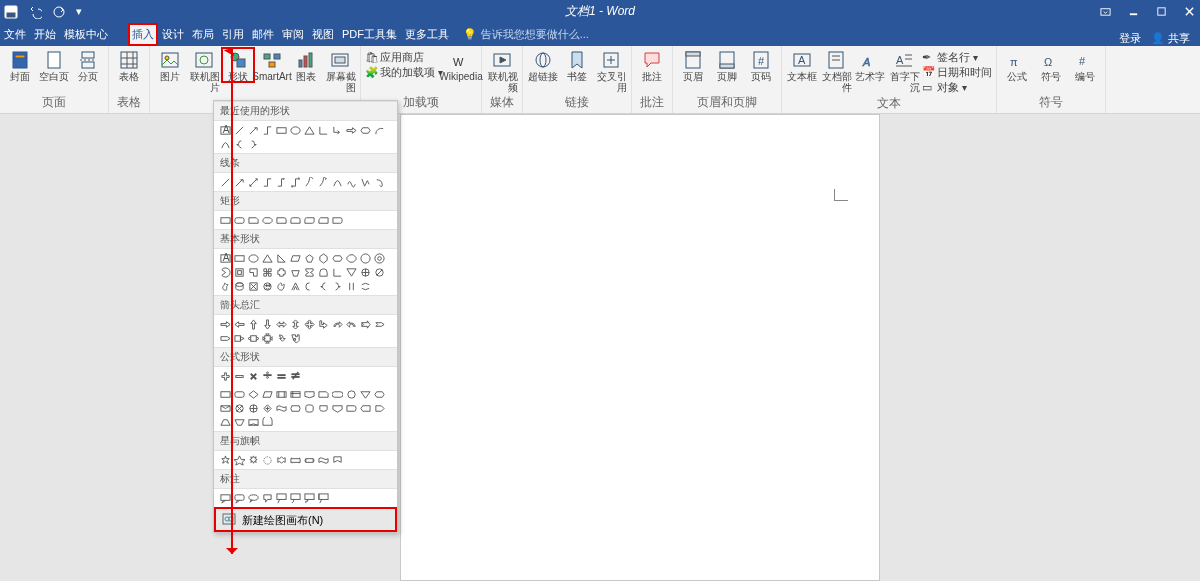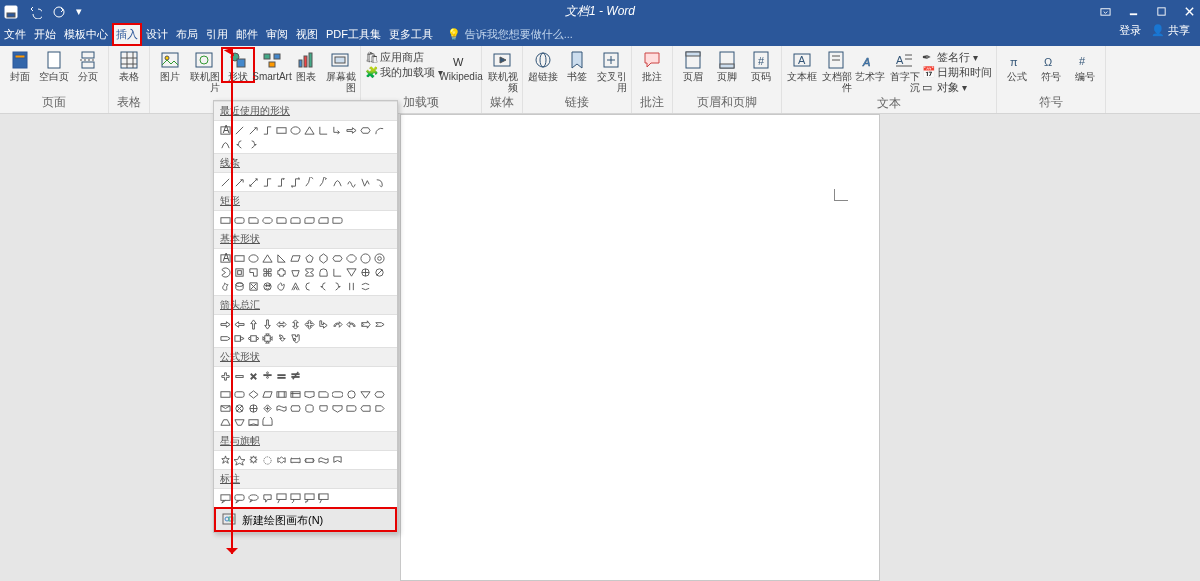--- a/index.html
+++ b/index.html
@@ -7,38 +7,38 @@
 .titlebar{height:23px;background:#2b579a;color:#fff;display:flex;align-items:center;padding:0 4px;}
 .titlebar-left{display:flex;align-items:center;gap:10px;}
 .tb-icon{width:14px;height:14px;display:inline-flex;align-items:center;justify-content:center;}
 .title-center{position:absolute;left:50%;transform:translateX(-50%);font-size:12px;font-style:italic;}
 .titlebar-right{margin-left:auto;display:flex;gap:14px;align-items:center;}
 .win-btn{width:14px;height:14px;display:flex;align-items:center;justify-content:center;}
 .win-btn svg{width:11px;height:11px;}
 .tabs{height:23px;background:#2b579a;display:flex;align-items:stretch;color:#fff;font-size:12px;}
 .tab{padding:0 4px;display:flex;align-items:center;cursor:pointer;}
 .tab.active{background:#f3f3f3;color:#2b579a;}
-.tab.hi{outline:2px solid #e60000;outline-offset:-2px;}
+.tab.hi{outline:2px solid #e60000;outline-offset:-2px;margin-left:16px;}
 .tellme{margin-left:10px;display:flex;align-items:center;gap:4px;color:#c0d4ec;font-size:11px;}
-.tabs-right{margin-left:auto;display:flex;align-items:flex-start;gap:10px;padding-right:10px;}
+.tabs-right{margin-left:auto;display:flex;align-items:flex-end;gap:10px;padding-right:10px;}
 .ribbon{height:68px;background:#f3f3f3;border-bottom:1px solid #d4d4d4;display:flex;}
 .group{border-right:1px solid #e1e1e1;display:flex;flex-direction:column;align-items:center;justify-content:space-between;padding:2px 4px 1px 4px;}
 .group-items{display:flex;gap:2px;align-items:flex-start;}
 .big-btn{display:flex;flex-direction:column;align-items:center;width:32px;gap:1px;padding-top:2px;cursor:pointer;}
 .big-btn .icon{width:20px;height:20px;display:flex;align-items:center;justify-content:center;}
 .big-btn .lbl{font-size:10px;color:#444;text-align:right;line-height:11px;}
 .big-btn.hi{outline:2px solid #e60000;outline-offset:-1px;}
 .group-label{font-size:12px;color:#666;padding:1px 0;}
 .small-rows{display:flex;flex-direction:column;gap:1px;padding-top:2px;}
 .small-btn{display:flex;align-items:center;gap:3px;font-size:10px;color:#444;cursor:pointer;height:14px;}
 .small-btn .si{width:12px;height:12px;}
 .doc-area{position:absolute;left:400px;top:114px;width:480px;height:467px;background:#fff;border:1px solid #c8c8c8;}
 .cursor-mark{position:absolute;left:433px;top:74px;width:14px;height:12px;border-left:1px solid #888;border-bottom:1px solid #888;}
 .shapes-dropdown{position:absolute;left:213px;top:100px;width:185px;background:#fff;border:1px solid #c6c6c6;box-shadow:2px 2px 5px rgba(0,0,0,0.2);}
-.sect-hdr{background:#f0f0f0;border-top:1px solid #e0e0e0;border-bottom:1px solid #e0e0e0;padding:2px 6px;font-size:10px;color:#555;text-decoration:underline;}
+.sect-hdr{background:#f0f0f0;border-top:1px solid #e0e0e0;border-bottom:1px solid #e0e0e0;padding:2px 6px;font-size:10px;color:#555;}
 .shape-grid{display:flex;flex-wrap:wrap;gap:0;padding:2px 4px;}
 .sg{width:14px;height:14px;display:flex;align-items:center;justify-content:center;cursor:pointer;}
 .sg svg{width:11px;height:11px;}
 .canvas-item{display:flex;align-items:center;gap:6px;padding:4px 8px;background:#e8e8e8;border-top:1px solid #ddd;cursor:pointer;}
 .canvas-item.hi{outline:2px solid #e60000;outline-offset:-2px;align-items:flex-end;}
 .red-arrow{position:absolute;left:231px;top:48px;width:2px;height:506px;background:#e60000;z-index:100;}
 .red-arrow::before{content:'';position:absolute;top:-6px;left:-5px;border:6px solid transparent;border-bottom-color:#e60000;transform:rotate(30deg);}
 .red-arrow::after{content:'';position:absolute;bottom:-6px;left:-5px;border:6px solid transparent;border-top-color:#e60000;}
 svg{stroke:#555;stroke-width:1;fill:none;}
 .ico-fill svg{fill:#36a;stroke:#2b579a;}

